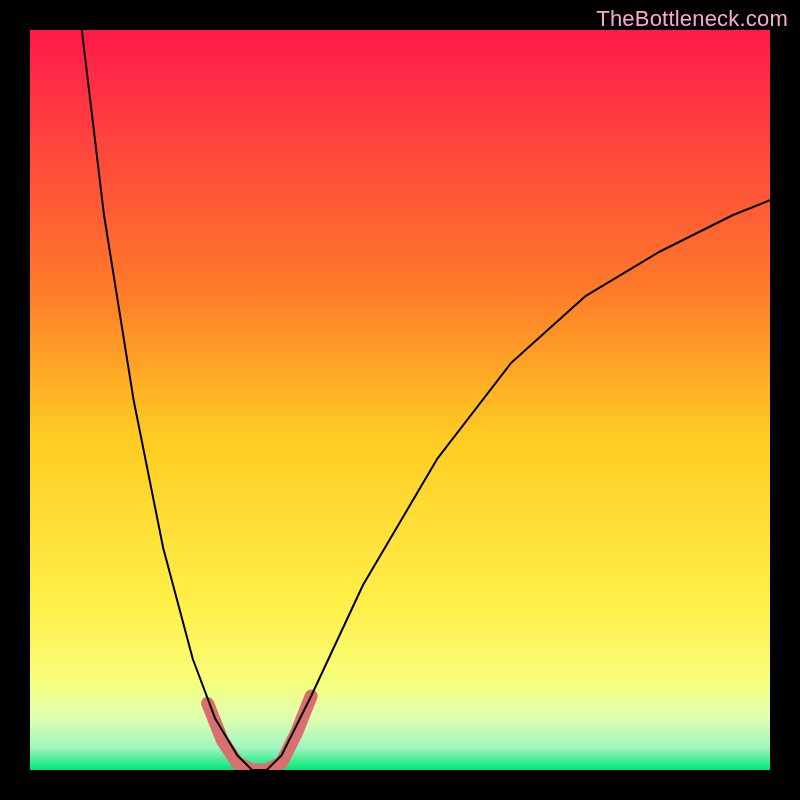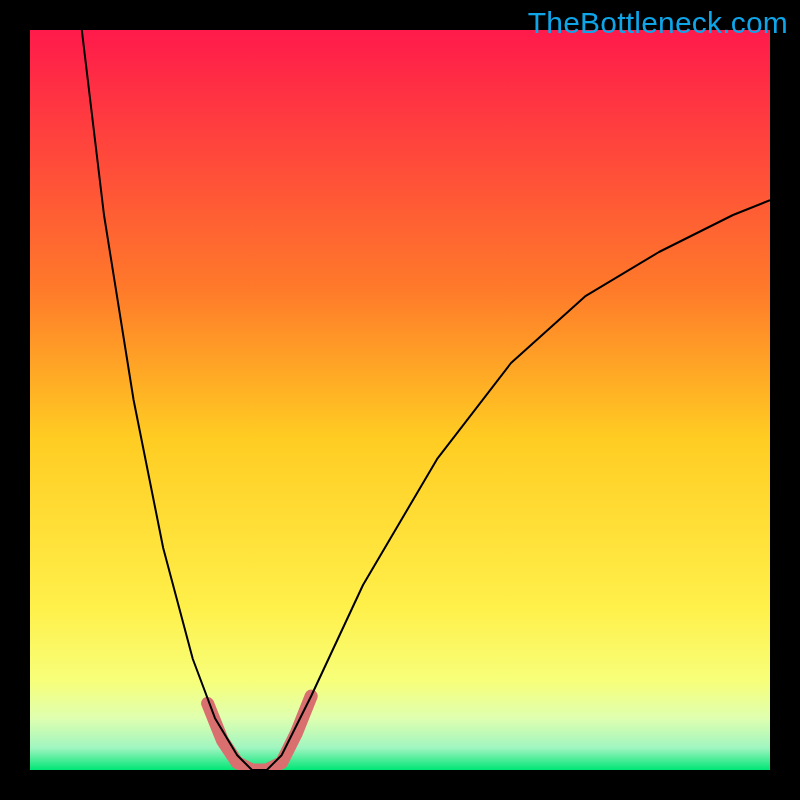--- a/index.html
+++ b/index.html
@@ -37,22 +37,22 @@
     position: absolute;
     left: 0;
     top: 0;
     width: 740px;
     height: 740px;
   }
   .watermark {
     position: absolute;
     top: 6px;
     right: 12px;
-    color: #0ea5e9;
-    font-size: 30px;
+    color: #f9a8d4;
+    font-size: 22px;
     font-weight: 500;
     letter-spacing: 0.2px;
   }
 </style>
 </head>
 <body>
 
 <div class="frame">
 
   <div class="plot-area">

